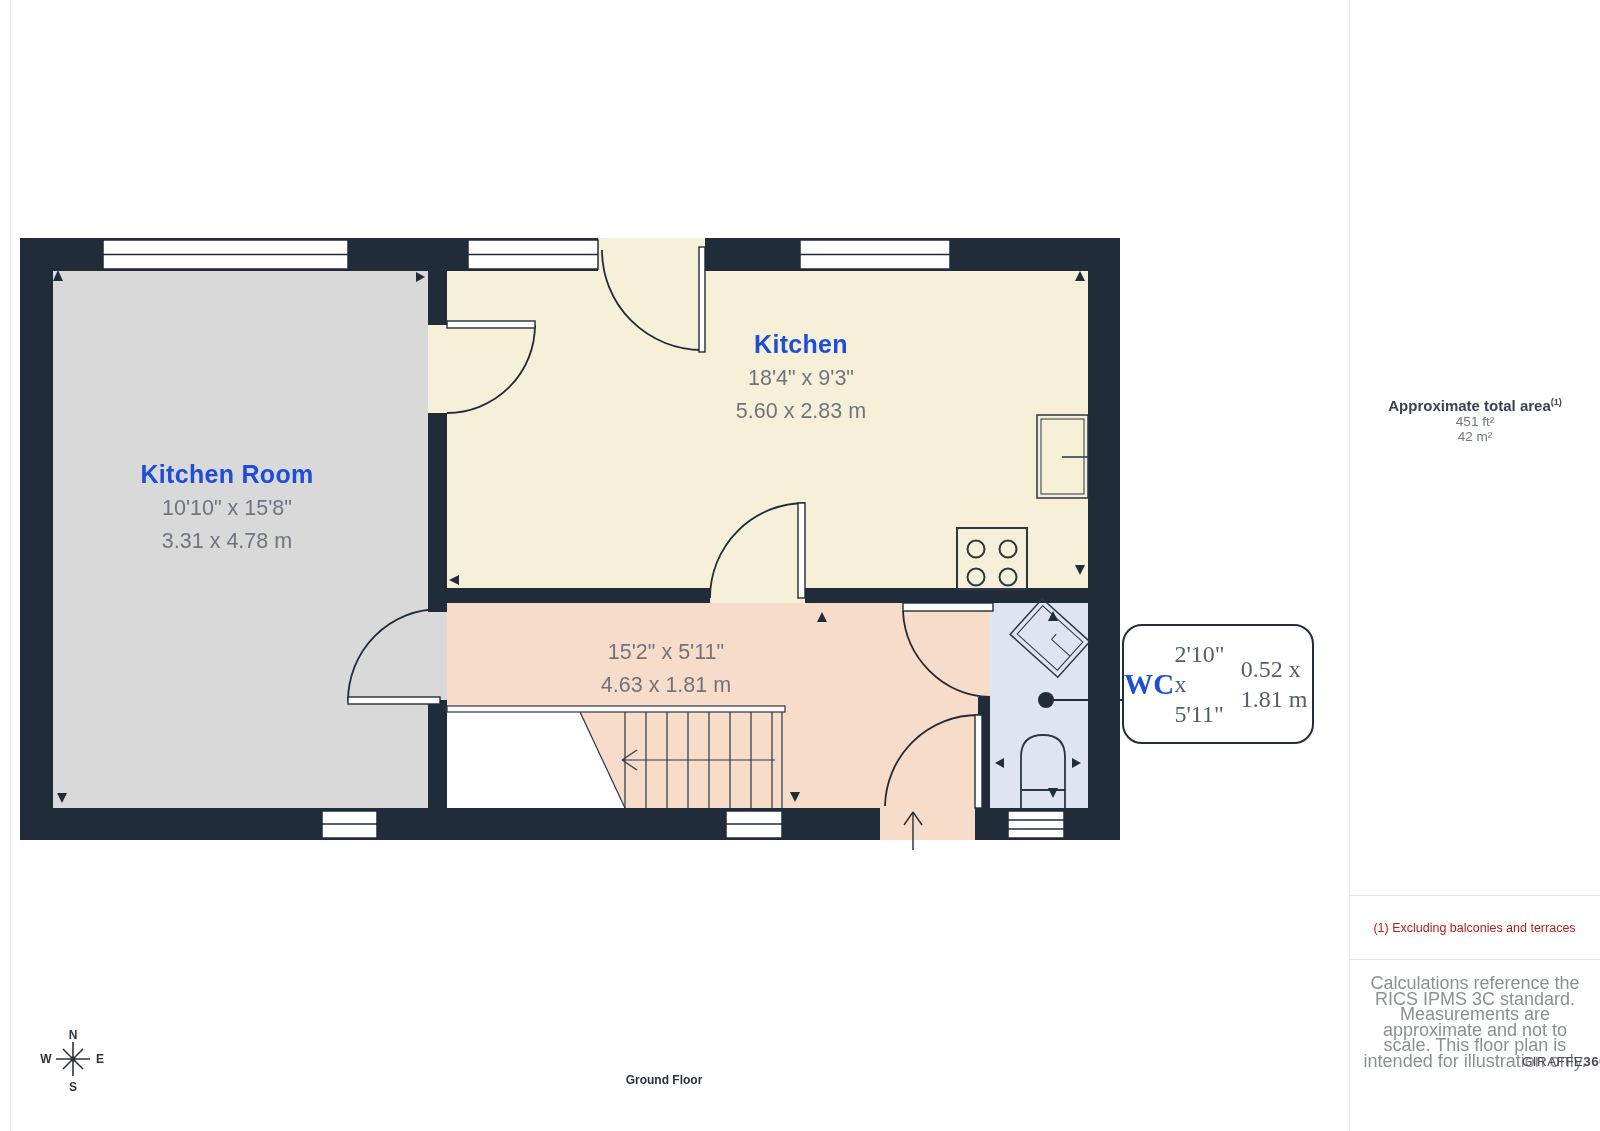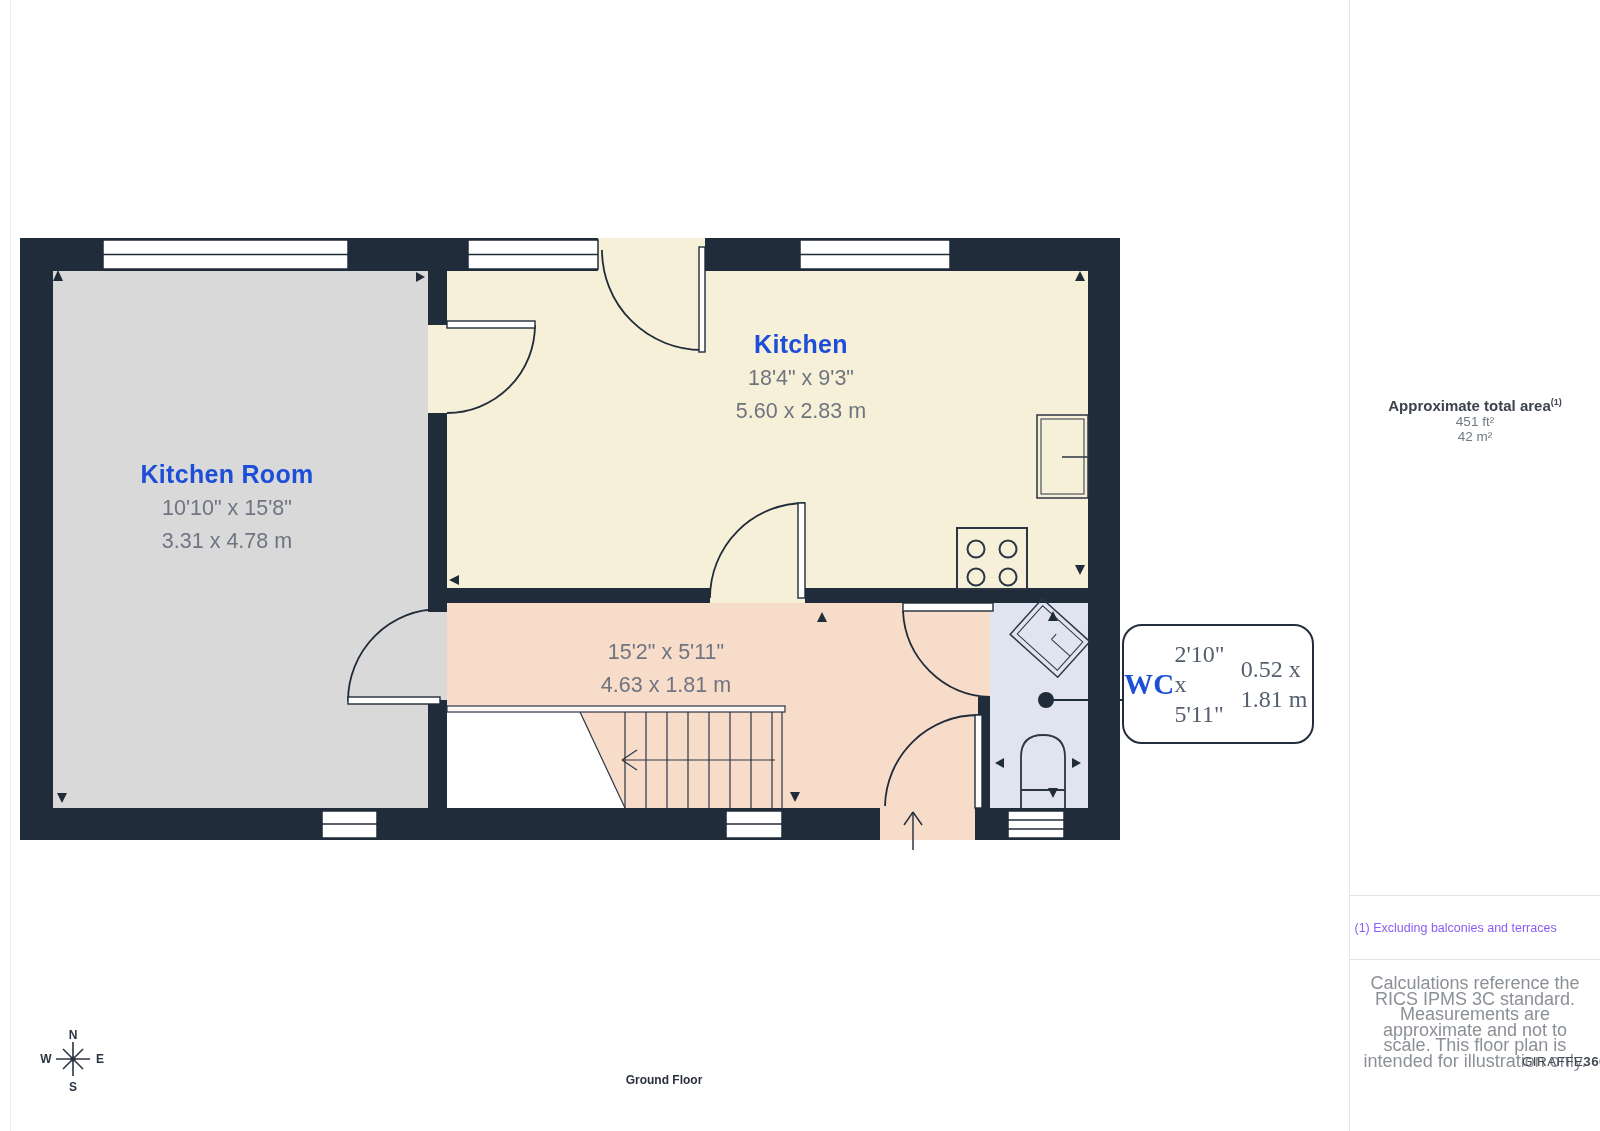--- a/index.html
+++ b/index.html
@@ -22,21 +22,21 @@
 
   
   .sidebar-divider{position:absolute;left:1349px;top:0;height:1131px;width:0;border-left:1px solid #e7e7e7;}
   .area-block{position:absolute;left:1350px;top:397px;width:250px;text-align:center;}
   .area-title{font-size:15px;font-weight:bold;color:#3c434e;}
   .area-title sup{font-size:9px;font-weight:bold;}
   .area-value{font-size:13.5px;color:#717884;}
   .footnote-block{position:absolute;left:1349px;top:895px;width:251px;height:63px;
                   border-top:1px solid #e4e4e4;border-bottom:1px solid #e4e4e4;
                   display:flex;align-items:center;justify-content:center;}
-  .footnote-text{font-size:12.5px;color:#8b5cf6;width:240px;}
+  .footnote-text{font-size:12.5px;color:#b91c1c;text-align:center;width:240px;}
   .disclaimer{position:absolute;left:1360px;top:976px;width:230px;text-align:center;
               font-size:18px;line-height:15.5px;color:#8b9097;}
   .brand{position:absolute;left:1349px;top:1054px;width:258px;text-align:right;
          font-size:13.5px;color:#454b55;letter-spacing:.4px;}
   .brand .b{font-weight:bold;}
 
   .floor-label{position:absolute;left:564px;top:1073px;width:200px;text-align:center;
                font-size:12px;font-weight:bold;color:#2a313d;}
 </style>
 </head>

